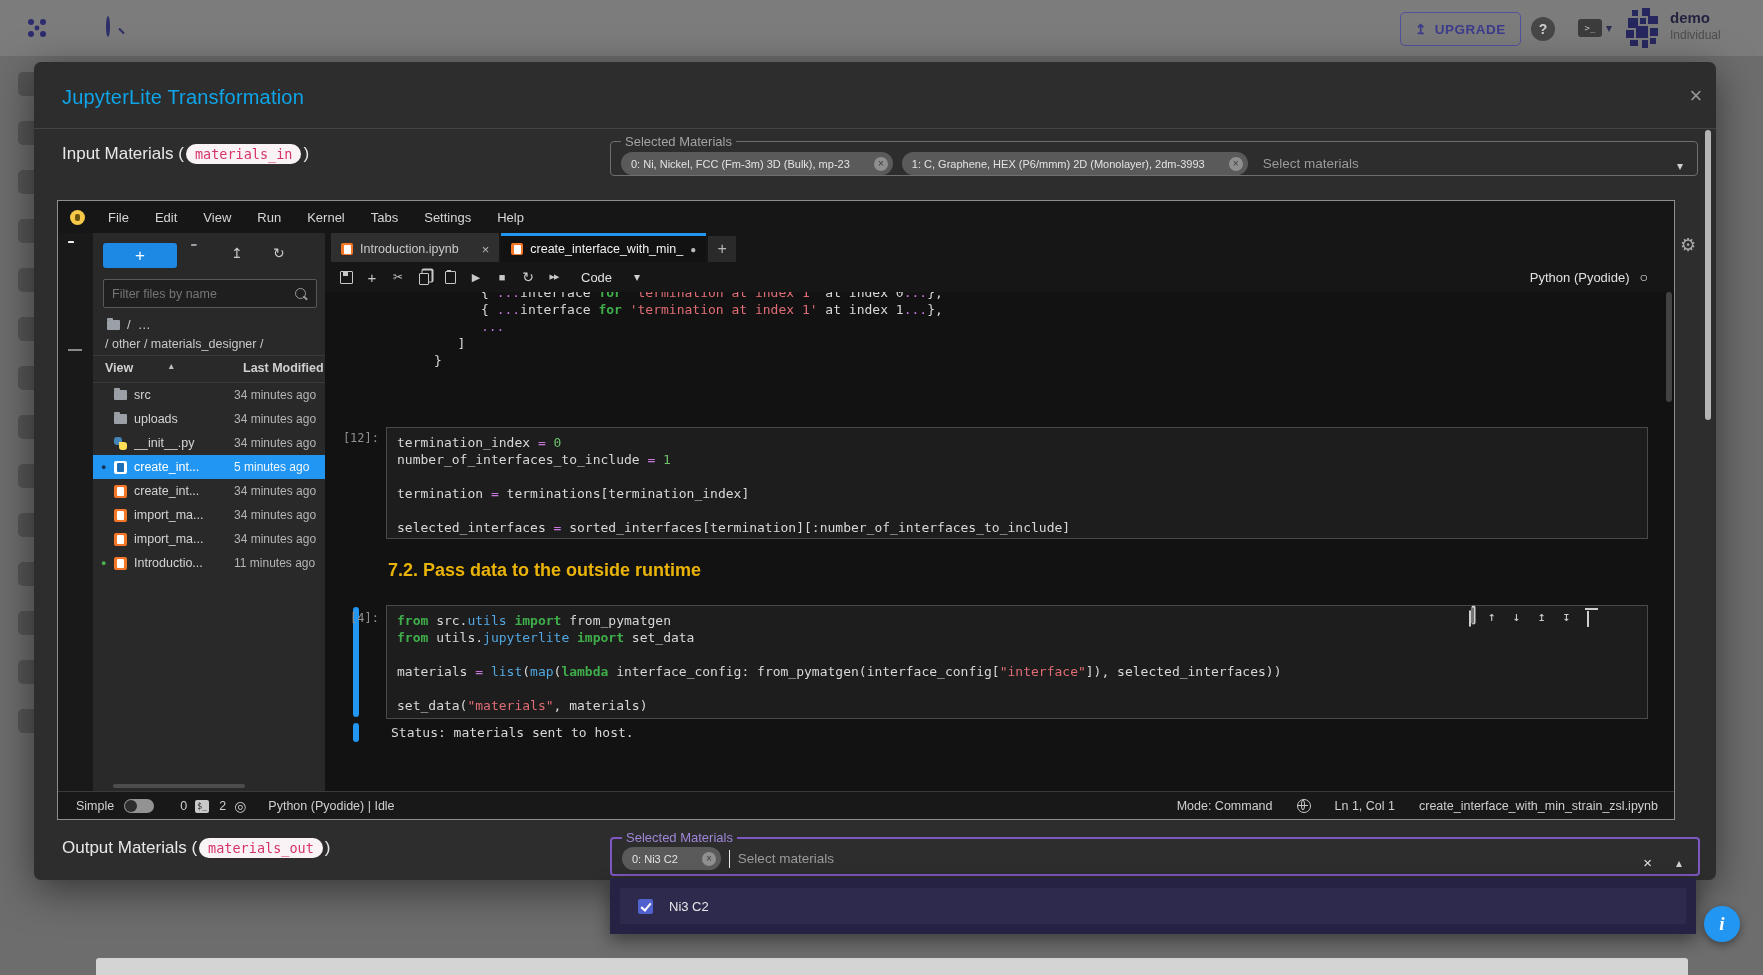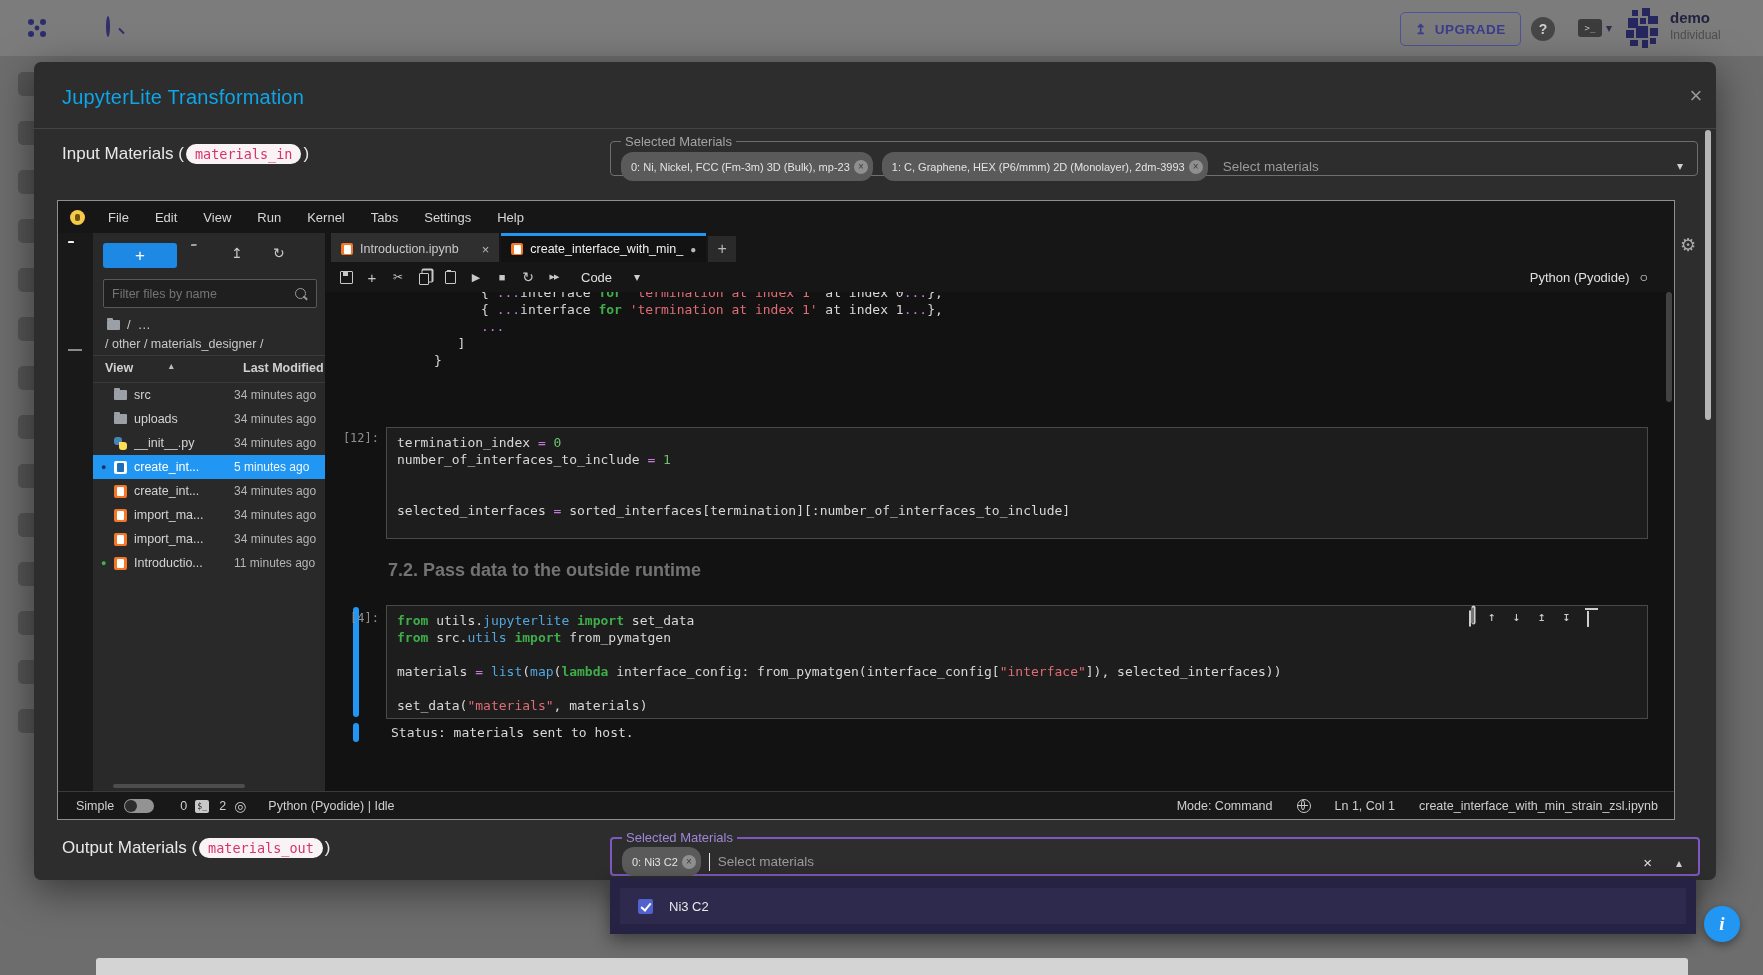--- a/index.html
+++ b/index.html
@@ -29,21 +29,21 @@
   .dlg-close{left:1646px;top:18px;width:32px;height:32px;color:#9a9a9a;font-size:22px;
              display:flex;align-items:center;justify-content:center;}
   .dlg-divider{left:0;top:66px;width:1682px;height:1px;background:#444;}
   .io-label{font-size:17px;color:#e8e8e8;display:flex;align-items:center;gap:2px;}
   .code-chip{font-family:"DejaVu Sans Mono",monospace;font-size:13.5px;color:#d6336c;background:#faf3f5;
              border-radius:10px;padding:2px 9px;}
   fieldset.select{border-radius:4px;margin:0;padding:0;position:absolute;}
   fieldset.select legend{font-size:13px;padding:0 4px;margin-left:10px;}
   .fs-input{left:576px;top:72px;width:1086px;height:40px;border:1px solid #6f6f6f;}
   .fs-input legend{color:#a3a3a3;}
-  .mat-chip{display:inline-flex;align-items:center;gap:4px;height:29px;background:#5a5a5a;border-radius:12px;
+  .mat-chip{display:inline-flex;align-items:center;gap:24px;height:23px;background:#5a5a5a;border-radius:12px;
             padding:0 5px 0 10px;color:#e3e3e3;font-size:11px;white-space:nowrap;}
   .chip-x{width:14px;height:14px;border-radius:50%;background:#8f8f8f;color:#3c3c3c;font-size:10px;
           display:flex;align-items:center;justify-content:center;}
   .placeholder{color:#9a9a9a;font-size:13.5px;}
   .caret{color:#cfcfcf;font-size:12px;}
 
   
   .jframe{left:23px;top:138px;width:1616px;height:618px;border:1px solid #8f8f8f;background:#121212;overflow:hidden;}
   .menubar{left:0;top:0;width:1616px;height:32px;background:#161616;display:flex;align-items:center;
            border-bottom:1px solid #242424;}
@@ -131,21 +131,21 @@
   .codefont{font-family:"DejaVu Sans Mono",monospace;font-size:13px;color:#d8d8d8;}
   .tk-kw{color:#3fae4a;font-weight:bold;}
   .tk-str{color:#e06c75;}
   .tk-op{color:#c678dd;}
   .tk-num{color:#6ec06e;}
   .tk-mod{color:#52a7e0;}
   .cellbox{position:absolute;left:61px;width:1262px;background:#1d1d1d;border:1px solid #494949;
            box-sizing:border-box;padding:6px 10px;}
   .prompt{position:absolute;width:52px;text-align:right;font-size:12px;color:#8f8f8f;}
   .md{position:absolute;color:#d6d6d6;font-size:13.5px;}
-  .h2{position:absolute;color:#737373;font-size:18px;font-weight:bold;}
+  .h2{position:absolute;color:#eab308;font-size:18px;font-weight:bold;}
   .collapser{position:absolute;left:28px;width:6px;background:#2196f3;border-radius:3px;}
   .celltools{position:absolute;display:flex;gap:17px;align-items:center;color:#cfcfcf;font-size:13px;}
 
   .statusbar{left:0;top:590px;width:1616px;height:28px;background:#181818;border-top:1px solid #3a3a3a;
              display:flex;align-items:center;color:#cfcfcf;font-size:12.5px;}
   .sb-badge{width:14px;height:13px;background:#c9c9c9;color:#222;border-radius:2px;font-size:8px;
             display:flex;align-items:center;justify-content:center;font-family:"DejaVu Sans Mono",monospace;}
 
   
   .fs-output{left:576px;top:768px;width:1086px;height:42px;border:2px solid #7e57c2;}
@@ -416,34 +416,35 @@
               <div class="cl"><span>}</span></div>
             </div>
 
 
           <div class="prompt" style="left:2px;top:139px;">[12]:</div>
           <div class="cellbox" style="top:135px;height:112px;">
             <div style="line-height:16.5px;">
                 <div class="cl"><span>termination_index </span><span class="tk-op">=</span><span> </span><span class="tk-num">0</span></div>
                 <div class="cl"><span>number_of_interfaces_to_include </span><span class="tk-op">=</span><span> </span><span class="tk-num">1</span></div>
                 <div class="cl">&nbsp;</div>
+                <div class="cl"><span>termination </span><span class="tk-op">=</span><span> terminations[termination_index]</span></div>
                 <div class="cl">&nbsp;</div>
                 <div class="cl"><span>selected_interfaces </span><span class="tk-op">=</span><span> sorted_interfaces[termination][:number_of_interfaces_to_include]</span></div>
               </div>
           </div>
 
           <div class="h2" style="left:63px;top:268px;font-family:'Liberation Sans',sans-serif;">7.2. Pass data to the outside runtime</div>
 
           <div class="collapser" style="top:315px;height:110px;"></div>
           <div class="collapser" style="top:431px;height:19px;"></div>
           <div class="prompt" style="left:2px;top:319px;color:#8f8f8f;">[4]:</div>
           <div class="cellbox" style="top:313px;height:114px;">
             <div>
+                <div class="cl"><span class="tk-kw">from</span><span> src.</span><span class="tk-mod">utils</span><span> </span><span class="tk-kw">import</span><span> from_pymatgen</span></div>
                 <div class="cl"><span class="tk-kw">from</span><span> utils.</span><span class="tk-mod">jupyterlite</span><span> </span><span class="tk-kw">import</span><span> set_data</span></div>
-                <div class="cl"><span class="tk-kw">from</span><span> src.</span><span class="tk-mod">utils</span><span> </span><span class="tk-kw">import</span><span> from_pymatgen</span></div>
                 <div class="cl">&nbsp;</div>
                 <div class="cl"><span>materials </span><span class="tk-op">=</span><span> </span><span class="tk-mod">list</span><span>(</span><span class="tk-mod">map</span><span>(</span><span class="tk-kw">lambda</span><span> interface_config: from_pymatgen(interface_config[</span><span class="tk-str">"interface"</span><span>]), selected_interfaces))</span></div>
                 <div class="cl">&nbsp;</div>
                 <div class="cl"><span>set_data(</span><span class="tk-str">"materials"</span><span>, materials)</span></div>
               </div>
           </div>
           <div class="celltools" style="left:1144px;top:317px;">
             <span><span class="i-copy cell"></span></span>
             <span>↑</span>
             <span>↓</span>

